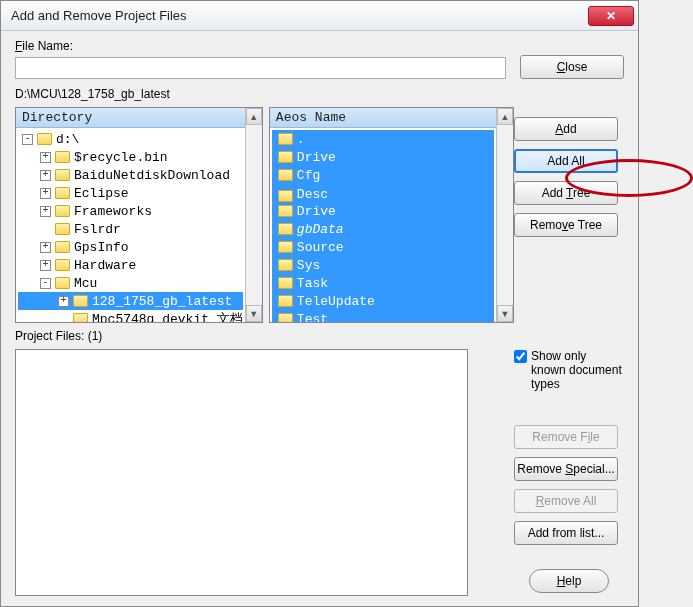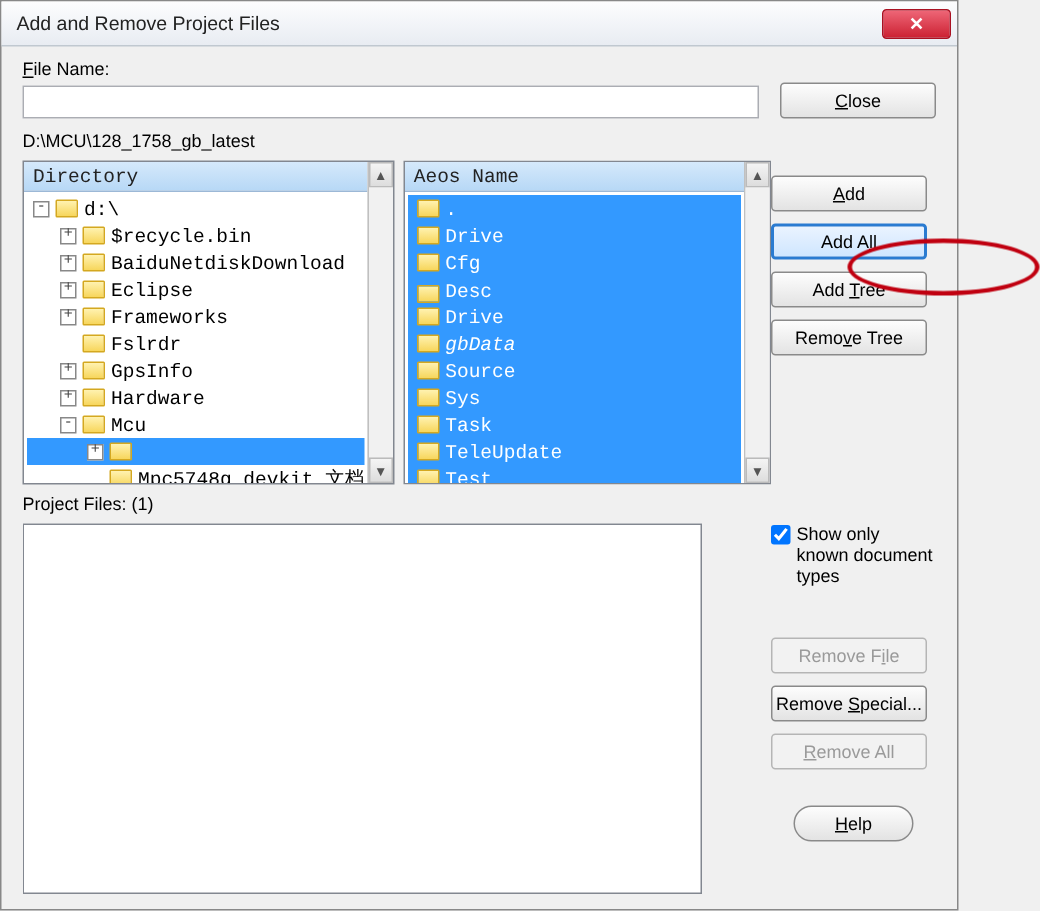--- a/index.html
+++ b/index.html
@@ -203,20 +203,21 @@
                   <span>Hardware</span>
                 </div>
                 <div class="tree-row" style="padding-left: 22px;">
                   <span class="expander">-</span>
                   <span class="folder-icon"></span>
                   <span>Mcu</span>
                 </div>
                 <div class="tree-row selected" style="padding-left: 40px;">
                   <span class="expander">+</span>
                   <span class="folder-icon"></span>
+                  <span>128_1758_gb_latest</span>
                 </div>
                 <div class="tree-row" style="padding-left: 40px;">
                   <span class="expander blank"></span>
                   <span class="folder-icon"></span>
                   <span>Mpc5748g_devkit 文档</span>
                 </div>
               </div>
           </div>
           <div class="vscroll">
             <div class="arrow">▲</div>
@@ -295,20 +296,21 @@
       <div class="project-files-box"></div>
       <div class="right-col2">
         <label class="chk-row">
           <input type="checkbox" checked="" style="">
           <span>Show only known document types</span>
         </label>
         <div style="height:18px"></div>
         <button class="btn" disabled="">Remove F<span class="underline-letter">i</span>le</button>
         <button class="btn">Remove <span class="underline-letter">S</span>pecial...</button>
         <button class="btn" disabled=""><span class="underline-letter">R</span>emove All</button>
+        <button class="btn">Add from list...</button>
         <div style="height:8px"></div>
         <button class="btn" style="width:80px;align-self:center;border-radius:12px;"><span class="underline-letter">H</span>elp</button>
       </div>
     </div>
   </div>
 
   <div class="annot"></div>
 </div>
 
 </body></html>

